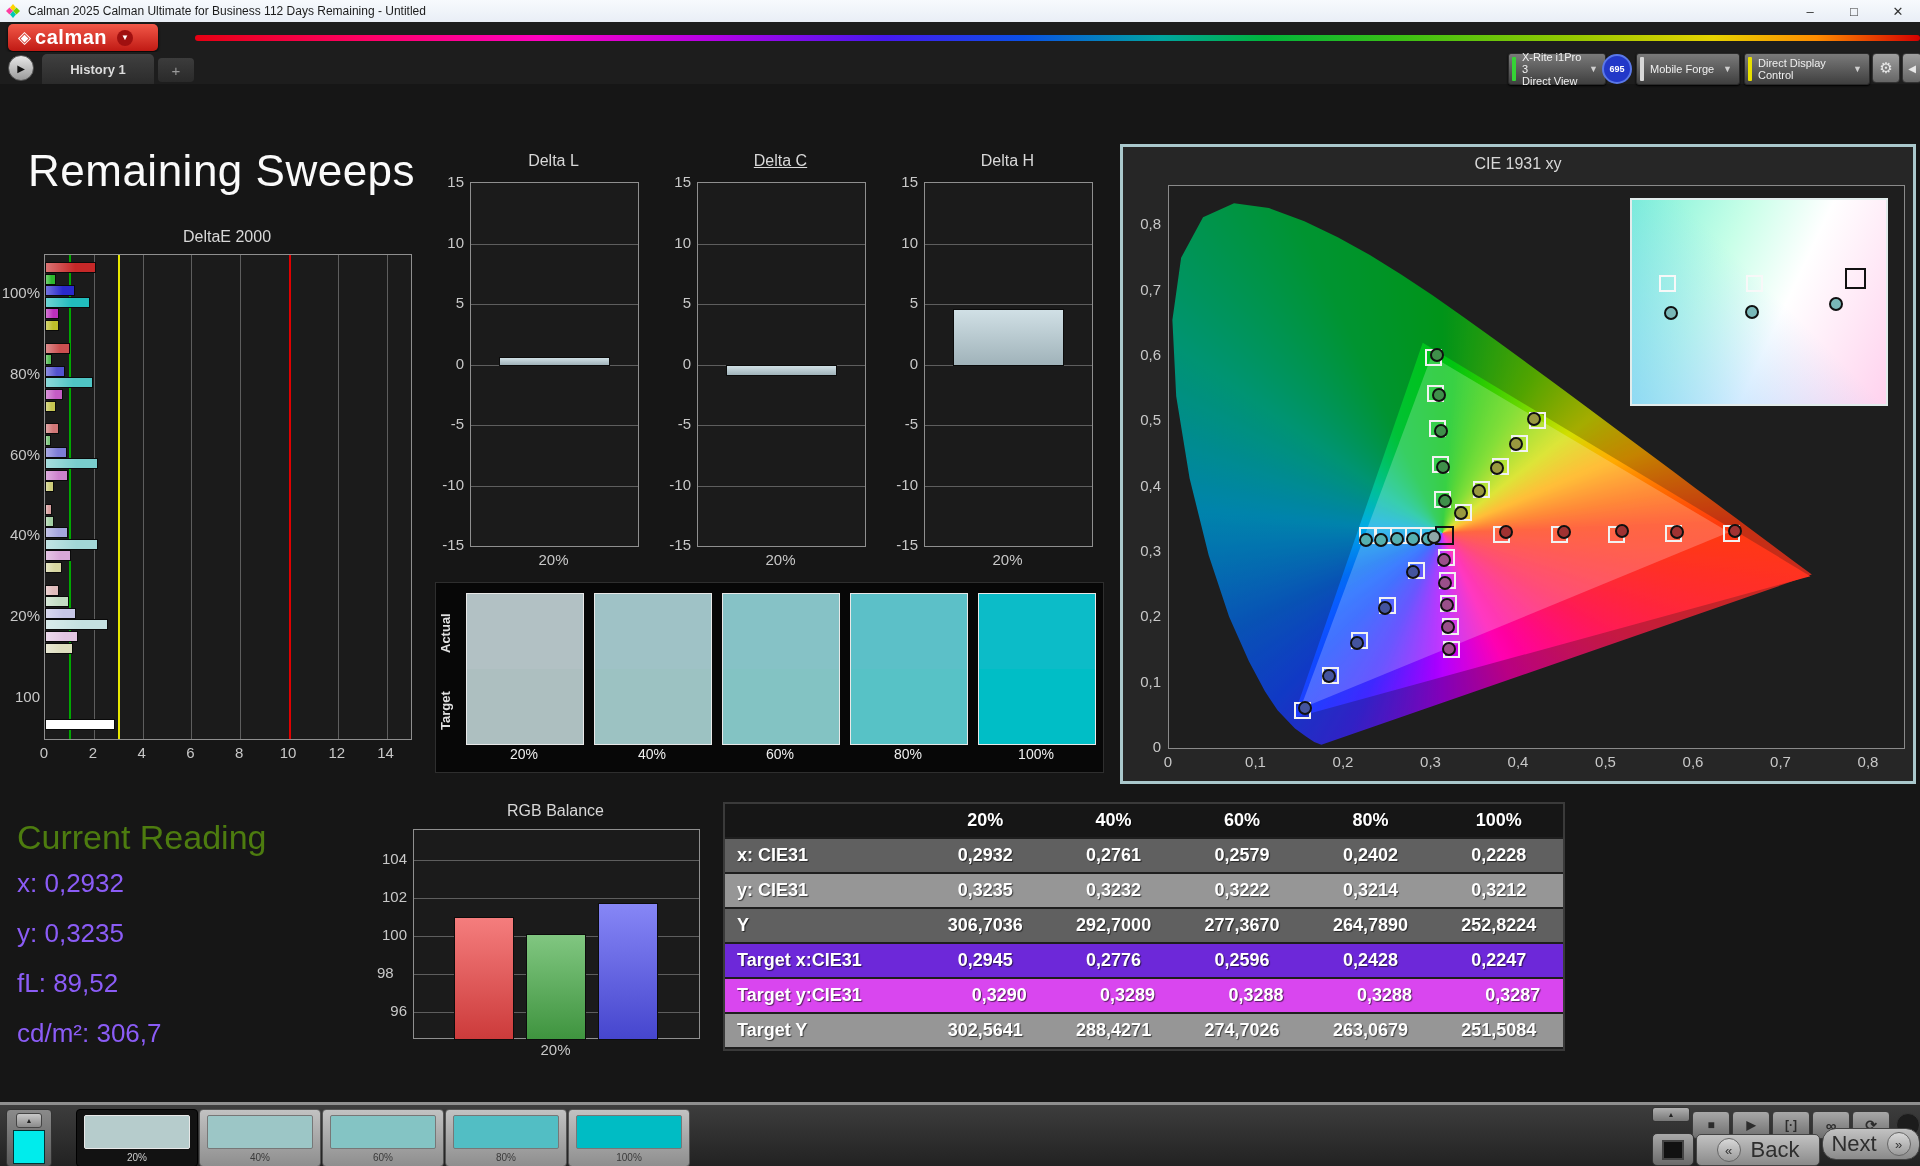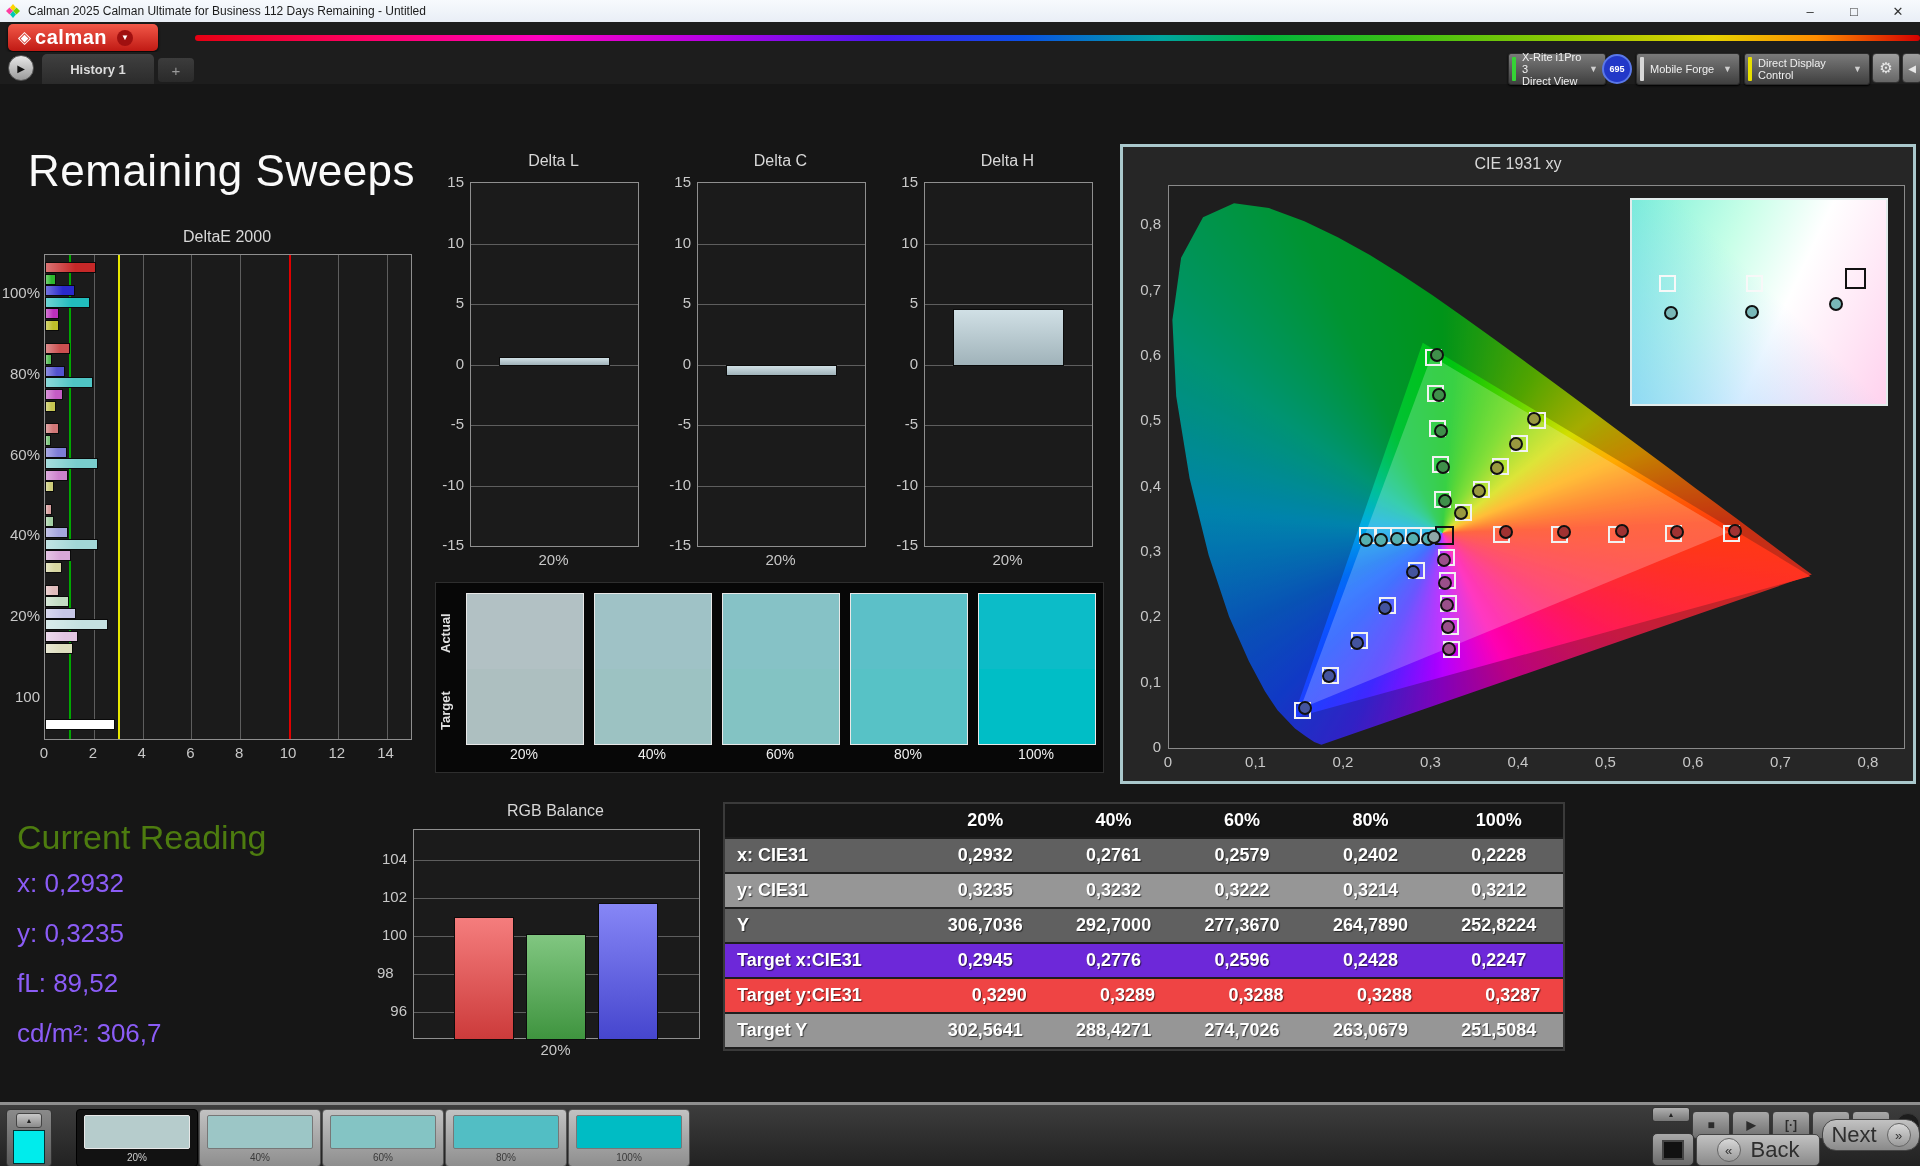--- a/index.html
+++ b/index.html
@@ -241,21 +241,21 @@
       <div class="vbar" style="left: 28px; width: 109px; top: 174.24px; height: 7.26px; background-color: rgb(188, 210, 218);"></div>
     </div>
     <div class="ticklabel abs" style="left: 432px; top: 173px; width: 32px; text-align: right;">15</div>
     <div class="ticklabel abs" style="left: 432px; top: 233.5px; width: 32px; text-align: right;">10</div>
     <div class="ticklabel abs" style="left: 432px; top: 294px; width: 32px; text-align: right;">5</div>
     <div class="ticklabel abs" style="left: 432px; top: 354.5px; width: 32px; text-align: right;">0</div>
     <div class="ticklabel abs" style="left: 432px; top: 415px; width: 32px; text-align: right;">-5</div>
     <div class="ticklabel abs" style="left: 432px; top: 475.5px; width: 32px; text-align: right;">-10</div>
     <div class="ticklabel abs" style="left: 432px; top: 536px; width: 32px; text-align: right;">-15</div>
     <div class="ticklabel abs" style="left: 470px; top: 551px; width: 167px; text-align: center;">20%</div>
-    <div class="charttitle abs" style="left: 697px; top: 152px; width: 167px;">Delta C</div>
+    <div class="charttitle abs" style="left: 697px; top: 152px; width: 167px; text-decoration: underline;">Delta C</div>
     <div class="plot abs" style="left: 697px; top: 182px; width: 167px; height: 363px;">
       <div class="gridh" style="top: 60.5px;"></div>
       <div class="gridh" style="top: 121px;"></div>
       <div class="gridh" style="top: 181.5px;"></div>
       <div class="gridh" style="top: 242px;"></div>
       <div class="gridh" style="top: 302.5px;"></div>
       <div class="vbar" style="left: 28px; width: 109px; top: 181.5px; height: 9.68px; background-color: rgb(188, 210, 218);"></div>
     </div>
     <div class="ticklabel abs" style="left: 659px; top: 173px; width: 32px; text-align: right;">15</div>
     <div class="ticklabel abs" style="left: 659px; top: 233.5px; width: 32px; text-align: right;">10</div>
@@ -472,21 +472,21 @@
       <div class="cv">252,8224</div>
     </div>
     <div class="trow" style="background: #6d28d9;">
       <div class="c0">Target x:CIE31</div>
       <div class="cv">0,2945</div>
       <div class="cv">0,2776</div>
       <div class="cv">0,2596</div>
       <div class="cv">0,2428</div>
       <div class="cv">0,2247</div>
     </div>
-    <div class="trow" style="background: #ef4444; gap: 28px;">
+    <div class="trow" style="background: #d946ef; gap: 28px;">
       <div class="c0">Target y:CIE31</div>
       <div class="cv">0,3290</div>
       <div class="cv">0,3289</div>
       <div class="cv">0,3288</div>
       <div class="cv">0,3288</div>
       <div class="cv">0,3287</div>
     </div>
     <div class="trow" style="background: rgb(150, 150, 150);">
       <div class="c0">Target Y</div>
       <div class="cv">302,5641</div>
@@ -526,21 +526,21 @@
   </div>
   <div class="abs" style="left:1896px;top:8px;width:22px;height:22px;border-radius:50%;background:#1c1c1c;border:1px solid #383838;"></div>
 
   <div class="abs" style="left:1652px;top:28px;width:40px;height:31px;border-radius:5px;background:linear-gradient(#a8a8a8,#6a6a6a);border:1px solid #333;display:flex;align-items:center;justify-content:center;">
     <span style="width:18px;height:16px;background:#111;border:2px solid #444;display:block;"></span>
   </div>
   <div class="navbtn" style="left:1696px;top:29px;width:122px;">
     <span class="navchev">«</span>
     <span>Back</span>
   </div>
-  <div class="navbtn" style="left:1822px;top:14px;width:96px;border-radius:14px;">
+  <div class="navbtn" style="left:1822px;top:23px;width:96px;border-radius:14px;">
     <span>Next</span>
     <span class="navchev">»</span>
   </div>
 <div class="patch" style="left: 76px; background: rgb(18, 18, 18); border: 1px solid rgb(0, 0, 0);">
       <div class="chip" style="background: rgb(182, 204, 204); border: 1px solid rgb(232, 232, 232);"></div>
       <div class="plabel" style="color: rgb(207, 207, 207);">20%</div>
     </div>
     <div class="patch" style="left: 199px; background: linear-gradient(rgb(194, 194, 194), rgb(142, 142, 142)); border: 1px solid rgb(85, 85, 85);">
       <div class="chip" style="background: rgb(156, 198, 198); border: 1px solid rgb(119, 119, 119);"></div>
       <div class="plabel" style="color: rgb(58, 58, 58);">40%</div>

